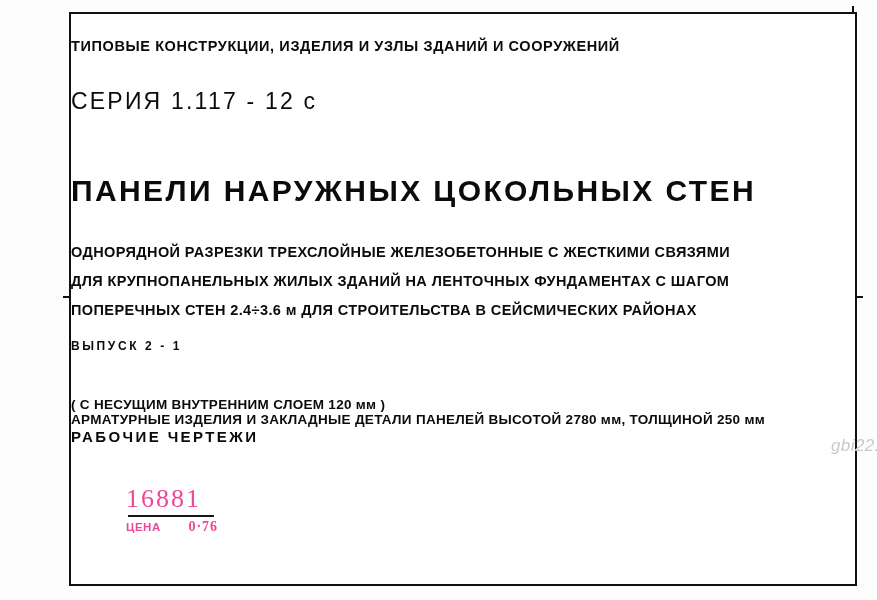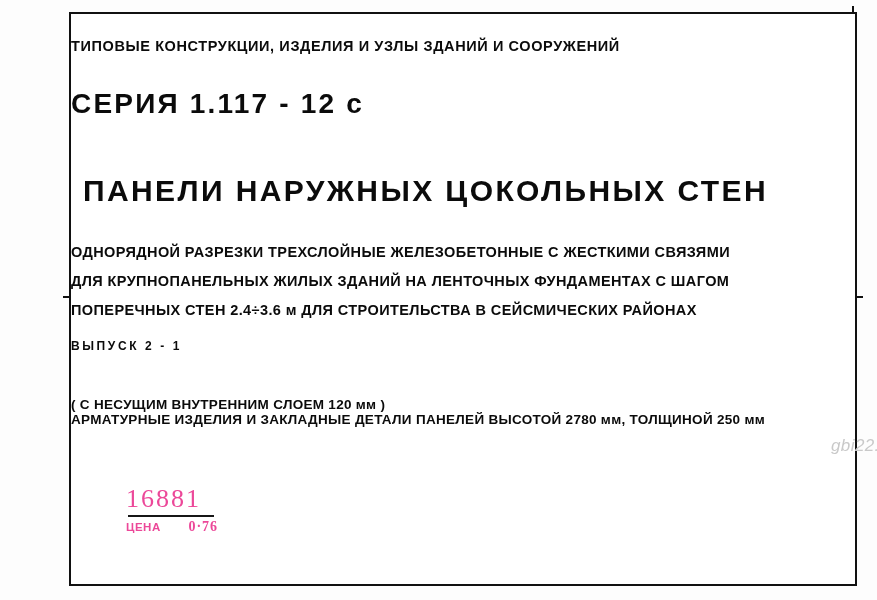--- a/index.html
+++ b/index.html
@@ -86,30 +86,29 @@
 
   
   .l-header {
     top: 24px;
     font-size: 14.5px;
     letter-spacing: 0.6px;
     font-weight: 700;
   }
   .l-series {
     top: 74px;
-    font-size: 28px;
+    font-size: 23px;
     letter-spacing: 2.2px;
-    font-weight: 700;
+    font-weight: 400;
   }
   .l-title {
     top: 160px;
     font-size: 30px;
     letter-spacing: 2.4px;
     font-weight: 700;
-    margin-left: 12px;
   }
   .l-desc1 { top: 230px; font-size: 14.5px; letter-spacing: 0.4px; }
   .l-desc2 { top: 259px; font-size: 14.5px; letter-spacing: 0.4px; }
   .l-desc3 { top: 288px; font-size: 14.5px; letter-spacing: 0.4px; }
   .l-issue {
     top: 325px;
     font-size: 12px;
     letter-spacing: 2.6px;
   }
   .l-sub1 { top: 358px; font-size: 13.5px; letter-spacing: 0.3px; margin-top: 40px; }
@@ -185,20 +184,21 @@
 
       <div class="line center l-desc1">ОДНОРЯДНОЙ РАЗРЕЗКИ ТРЕХСЛОЙНЫЕ ЖЕЛЕЗОБЕТОННЫЕ С ЖЕСТКИМИ СВЯЗЯМИ</div>
       <div class="line center l-desc2">ДЛЯ КРУПНОПАНЕЛЬНЫХ ЖИЛЫХ ЗДАНИЙ НА ЛЕНТОЧНЫХ ФУНДАМЕНТАХ С ШАГОМ</div>
       <div class="line center l-desc3">ПОПЕРЕЧНЫХ СТЕН 2.4÷3.6 м ДЛЯ СТРОИТЕЛЬСТВА В СЕЙСМИЧЕСКИХ РАЙОНАХ</div>
 
       <div class="line center l-issue">ВЫПУСК    2 - 1</div>
 
       <div class="line center l-sub1">АРМАТУРНЫЕ ИЗДЕЛИЯ И ЗАКЛАДНЫЕ ДЕТАЛИ ПАНЕЛЕЙ ВЫСОТОЙ 2780 мм, ТОЛЩИНОЙ 250 мм</div>
       <div class="line center l-sub2">( С НЕСУЩИМ ВНУТРЕННИМ СЛОЕМ 120 мм )</div>
 
+      <div class="line center l-working">РАБОЧИЕ ЧЕРТЕЖИ</div>
 
       <div class="stamp">
         <div class="stamp-number">16881</div>
         <div class="stamp-underline"></div>
         <div class="stamp-price">
           <span>ЦЕНА</span>
           <span class="value">0·76</span>
         </div>
       </div>
 

